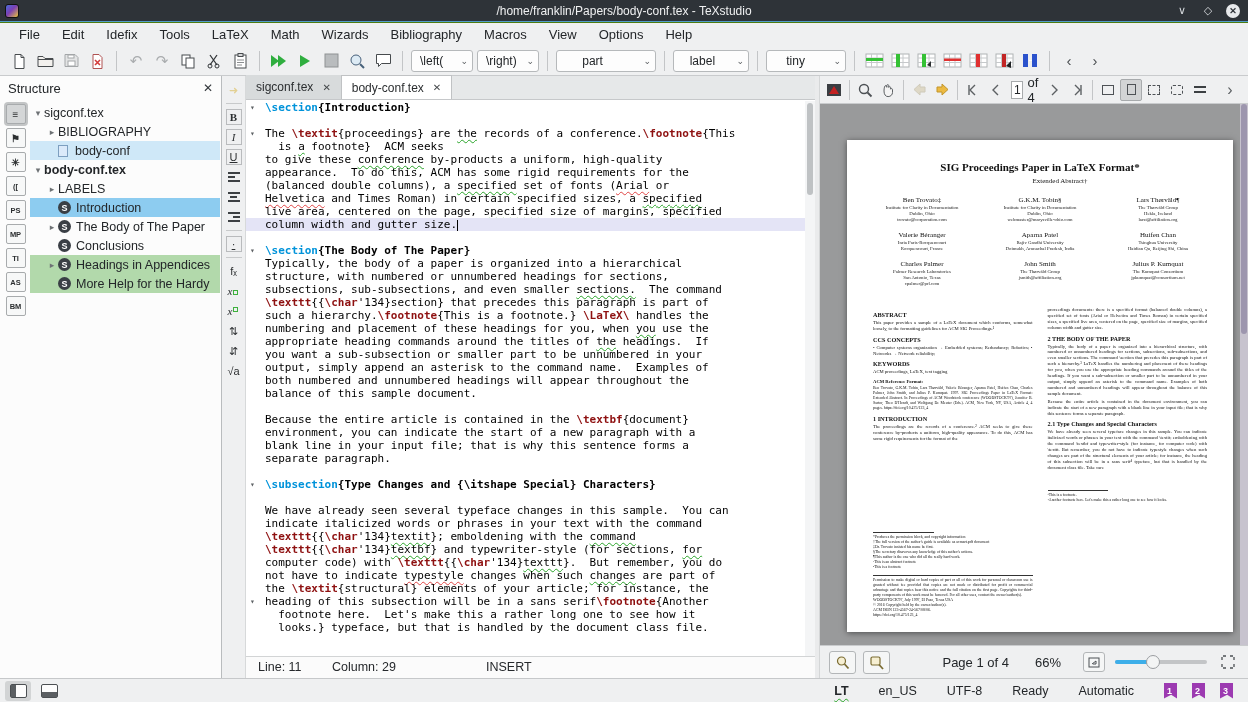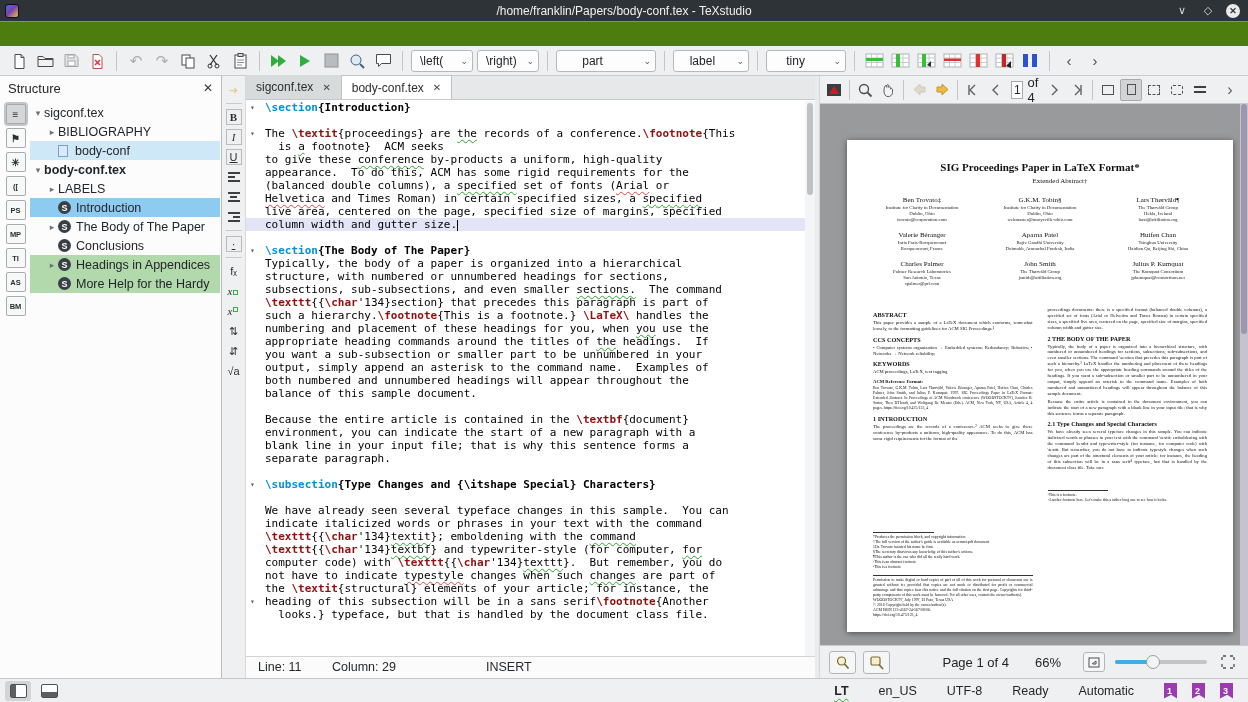--- a/index.html
+++ b/index.html
@@ -140,20 +140,34 @@
   <div class="titlebar">
     <div class="app-icon"></div>
     <div class="title-text">/home/franklin/Papers/body-conf.tex - TeXstudio</div>
     <div class="win-btns">
       <div class="win-btn">∨</div>
       <div class="win-btn">◇</div>
       <div class="close-circle">✕</div>
     </div>
   </div>
 
+  <div class="menubar">
+      <div class="menu-item">File</div>
+      <div class="menu-item">Edit</div>
+      <div class="menu-item">Idefix</div>
+      <div class="menu-item">Tools</div>
+      <div class="menu-item">LaTeX</div>
+      <div class="menu-item">Math</div>
+      <div class="menu-item">Wizards</div>
+      <div class="menu-item">Bibliography</div>
+      <div class="menu-item">Macros</div>
+      <div class="menu-item">View</div>
+      <div class="menu-item">Options</div>
+      <div class="menu-item">Help</div>
+    </div>
 
   <div class="toolbar">
     <div class="tb-btn">
         <svg width="16" height="16">
           <path d="M4 1.5h6l3 3v11H4z" fill="#fff" stroke="#474b4e"></path>
           <path d="M10 1.5v3h3" fill="none" stroke="#474b4e"></path>
         </svg>
       </div>
     <div class="tb-btn">
         <svg width="17" height="15">
@@ -479,25 +493,26 @@
         <div class="codeline"><span class="s-n">Because the entire article is contained in the </span><span class="s-c">\textbf</span><span class="s-n">{document}</span></div>
         <div class="codeline"><span class="s-n">environment, you can indicate the start of a new paragraph with a</span></div>
         <div class="codeline"><span class="s-n">blank line in your input file; that is why this sentence forms a</span></div>
         <div class="codeline"><span class="s-n">separate paragraph.</span></div>
         <div class="codeline"></div>
         <div class="codeline"><span class="fold">▾</span><span class="s-k">\subsection</span><span class="s-b">{Type Changes and {\itshape Special} Characters}</span></div>
         <div class="codeline"></div>
         <div class="codeline"><span class="s-n">We have already seen several typeface changes in this sample.  You can</span></div>
         <div class="codeline"><span class="s-n">indicate italicized words or phrases in your text with the command</span></div>
         <div class="codeline"><span class="s-c">\texttt</span><span class="s-n">{{</span><span class="s-c">\char</span><span class="s-n">'134}</span><span class="s-g">textit</span><span class="s-n">}; emboldening with the </span><span class="s-g">command</span></div>
-        <div class="codeline"><span class="s-c">\texttt</span><span class="s-n">{{</span><span class="s-c">\char</span><span class="s-n">'134}</span><span class="s-g">textbf</span><span class="s-n">} and typewriter-style (for computer, </span><span class="s-g">for</span></div>
+        <div class="codeline"><span class="s-c">\texttt</span><span class="s-n">{{</span><span class="s-c">\char</span><span class="s-n">'134}</span><span class="s-g">textbf</span><span class="s-n">} and typewriter-style (for sections, </span><span class="s-g">for</span></div>
         <div class="codeline"><span class="s-n">computer code) with </span><span class="s-c">\texttt</span><span class="s-n">{{</span><span class="s-c">\char</span><span class="s-n">'134}</span><span class="s-g">texttt</span><span class="s-n">}.  But remember, you do</span></div>
         <div class="codeline"><span class="s-n">not have to indicate </span><span class="s-r">typestyle</span><span class="s-n"> changes when such </span><span class="s-g">changes</span><span class="s-n"> are part of</span></div>
         <div class="codeline"><span class="s-n">the </span><span class="s-c">\textit</span><span class="s-n">{structural} elements of your article; for instance, the</span></div>
         <div class="codeline"><span class="fold">▾</span><span class="s-n">heading of this subsection will be in a sans serif</span><span class="s-c">\footnote</span><span class="s-n">{Another</span></div>
+        <div class="codeline"><span class="s-n">  footnote here.  Let's make this a rather long one to see how it</span></div>
         <div class="codeline"><span class="s-n">  looks.} typeface, but that is handled by the document class file.</span></div>
       </div>
     <div class="ed-scroll">
         <div class="ed-thumb"></div>
       </div>
     <div class="ed-status">
       <span style="left:12px">Line: 11</span>
       <span style="left:86px">Column: 29</span>
       <span style="left:240px">INSERT</span>
     </div>

